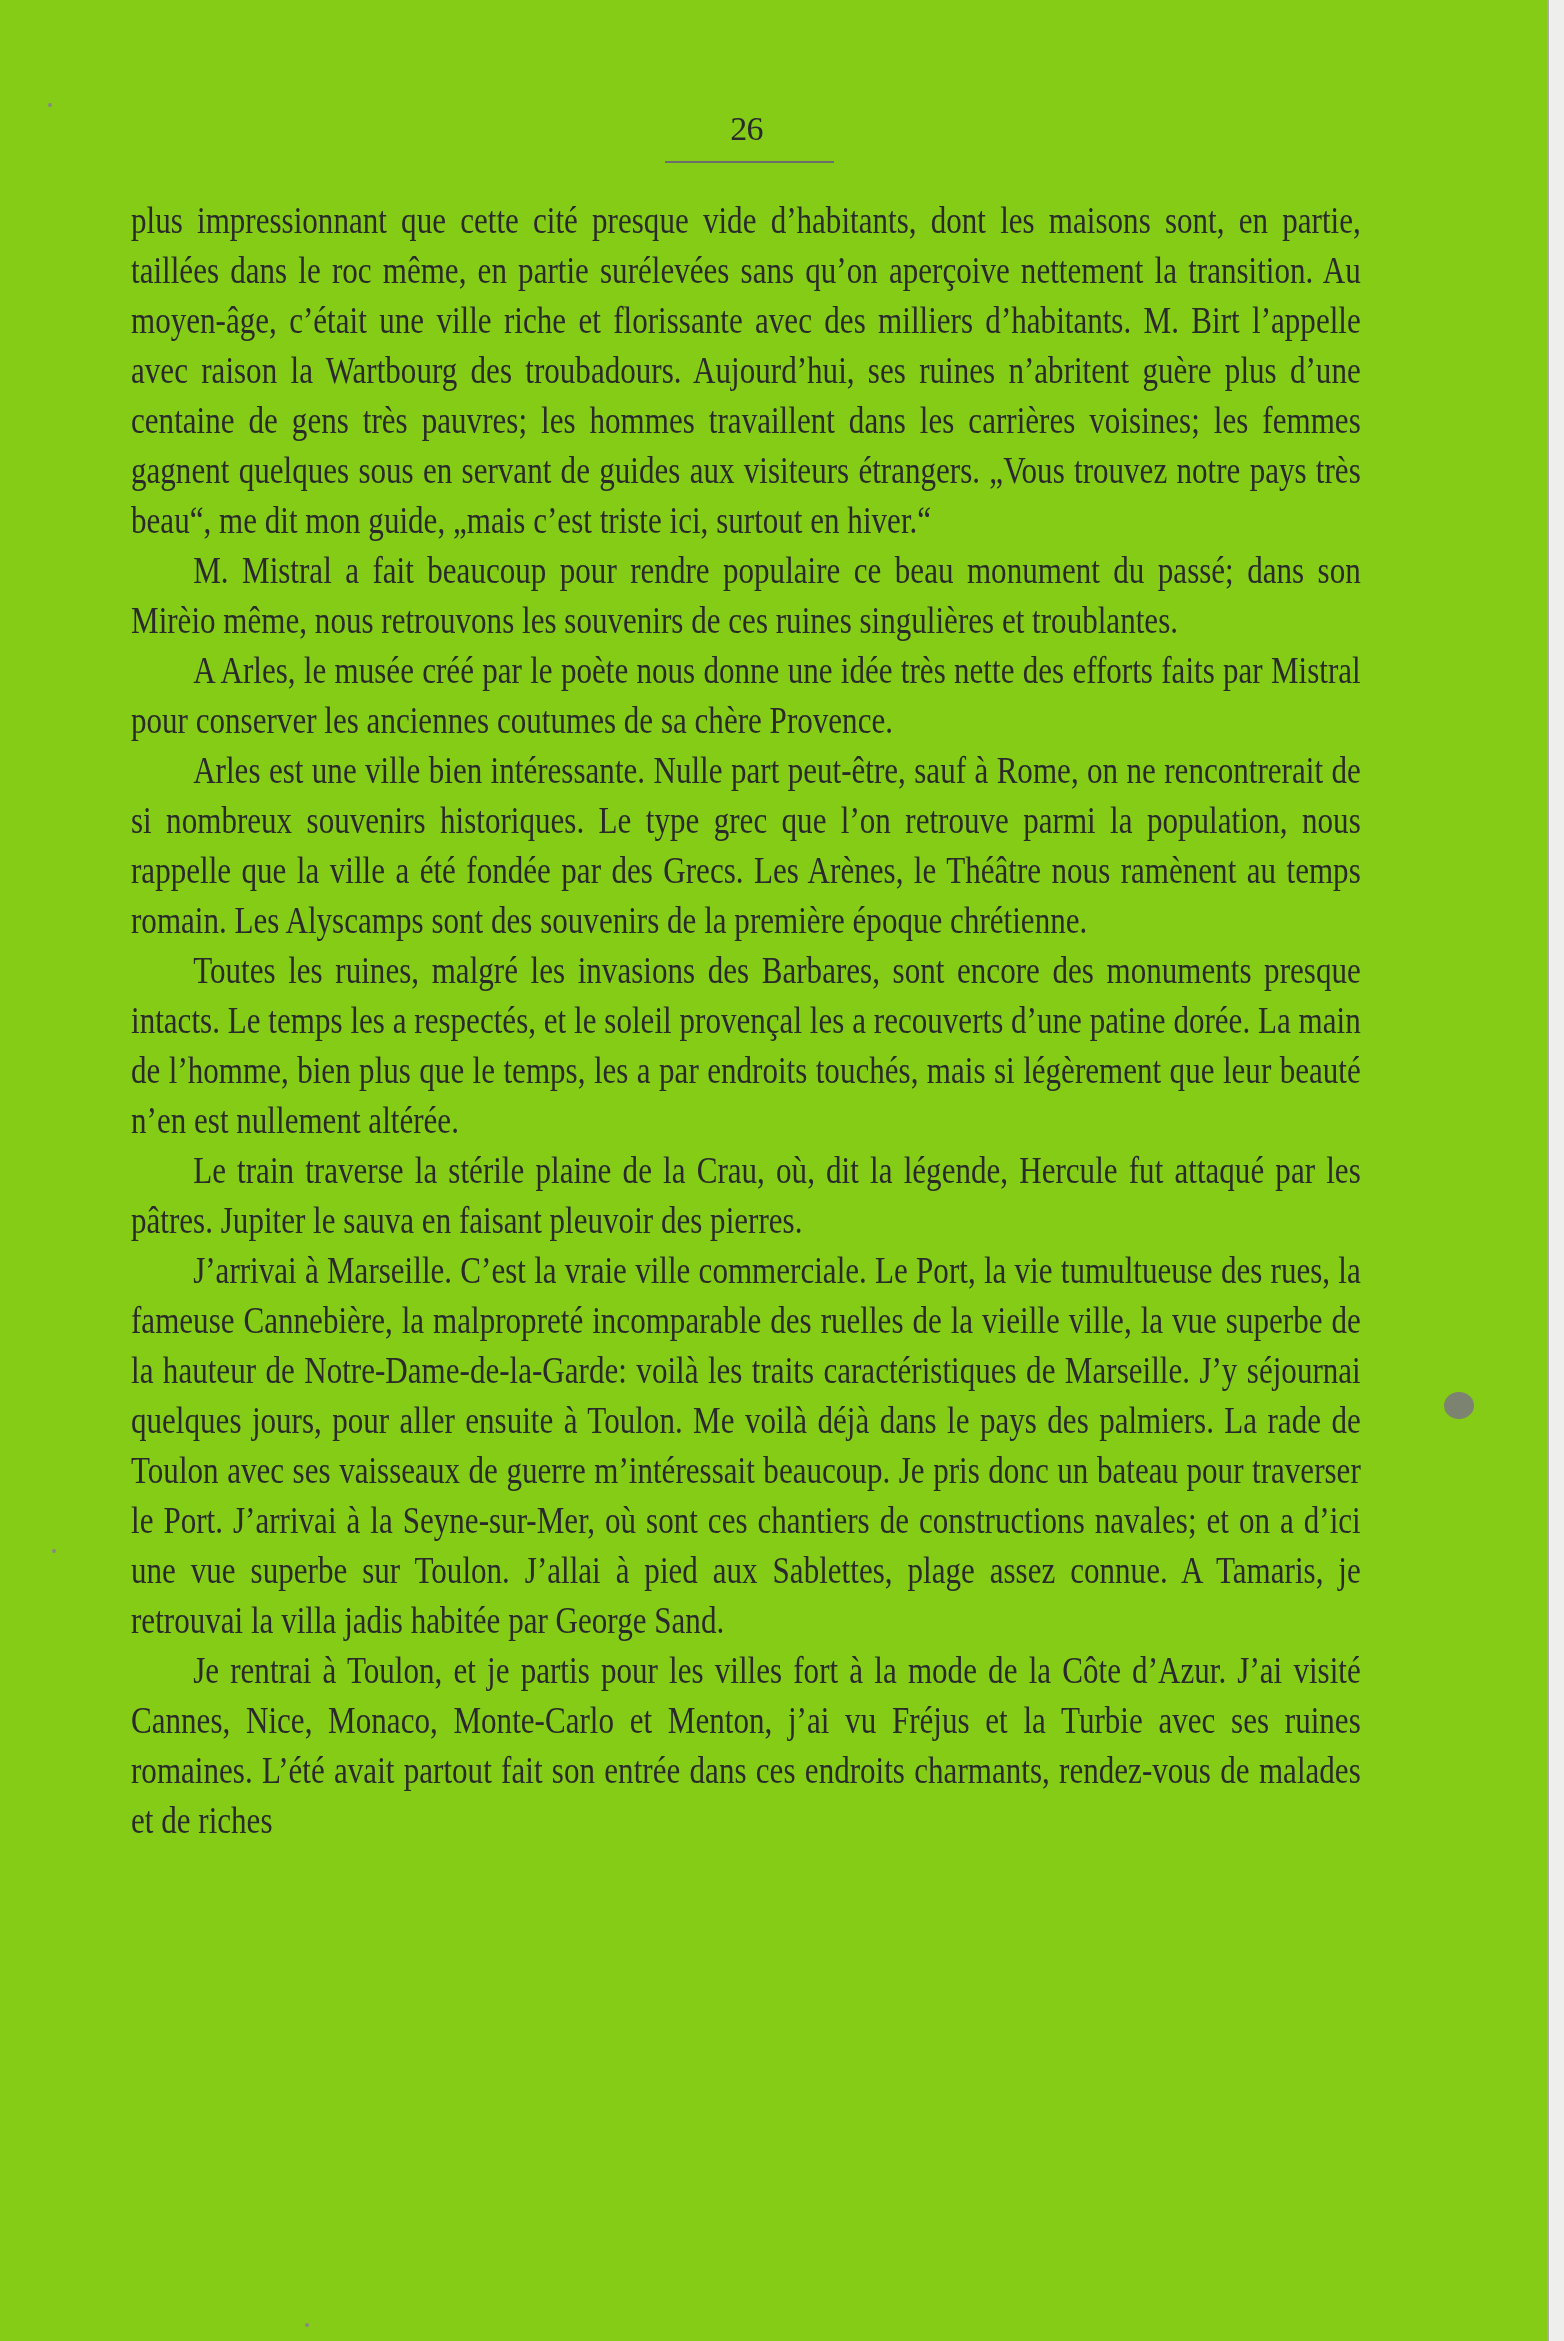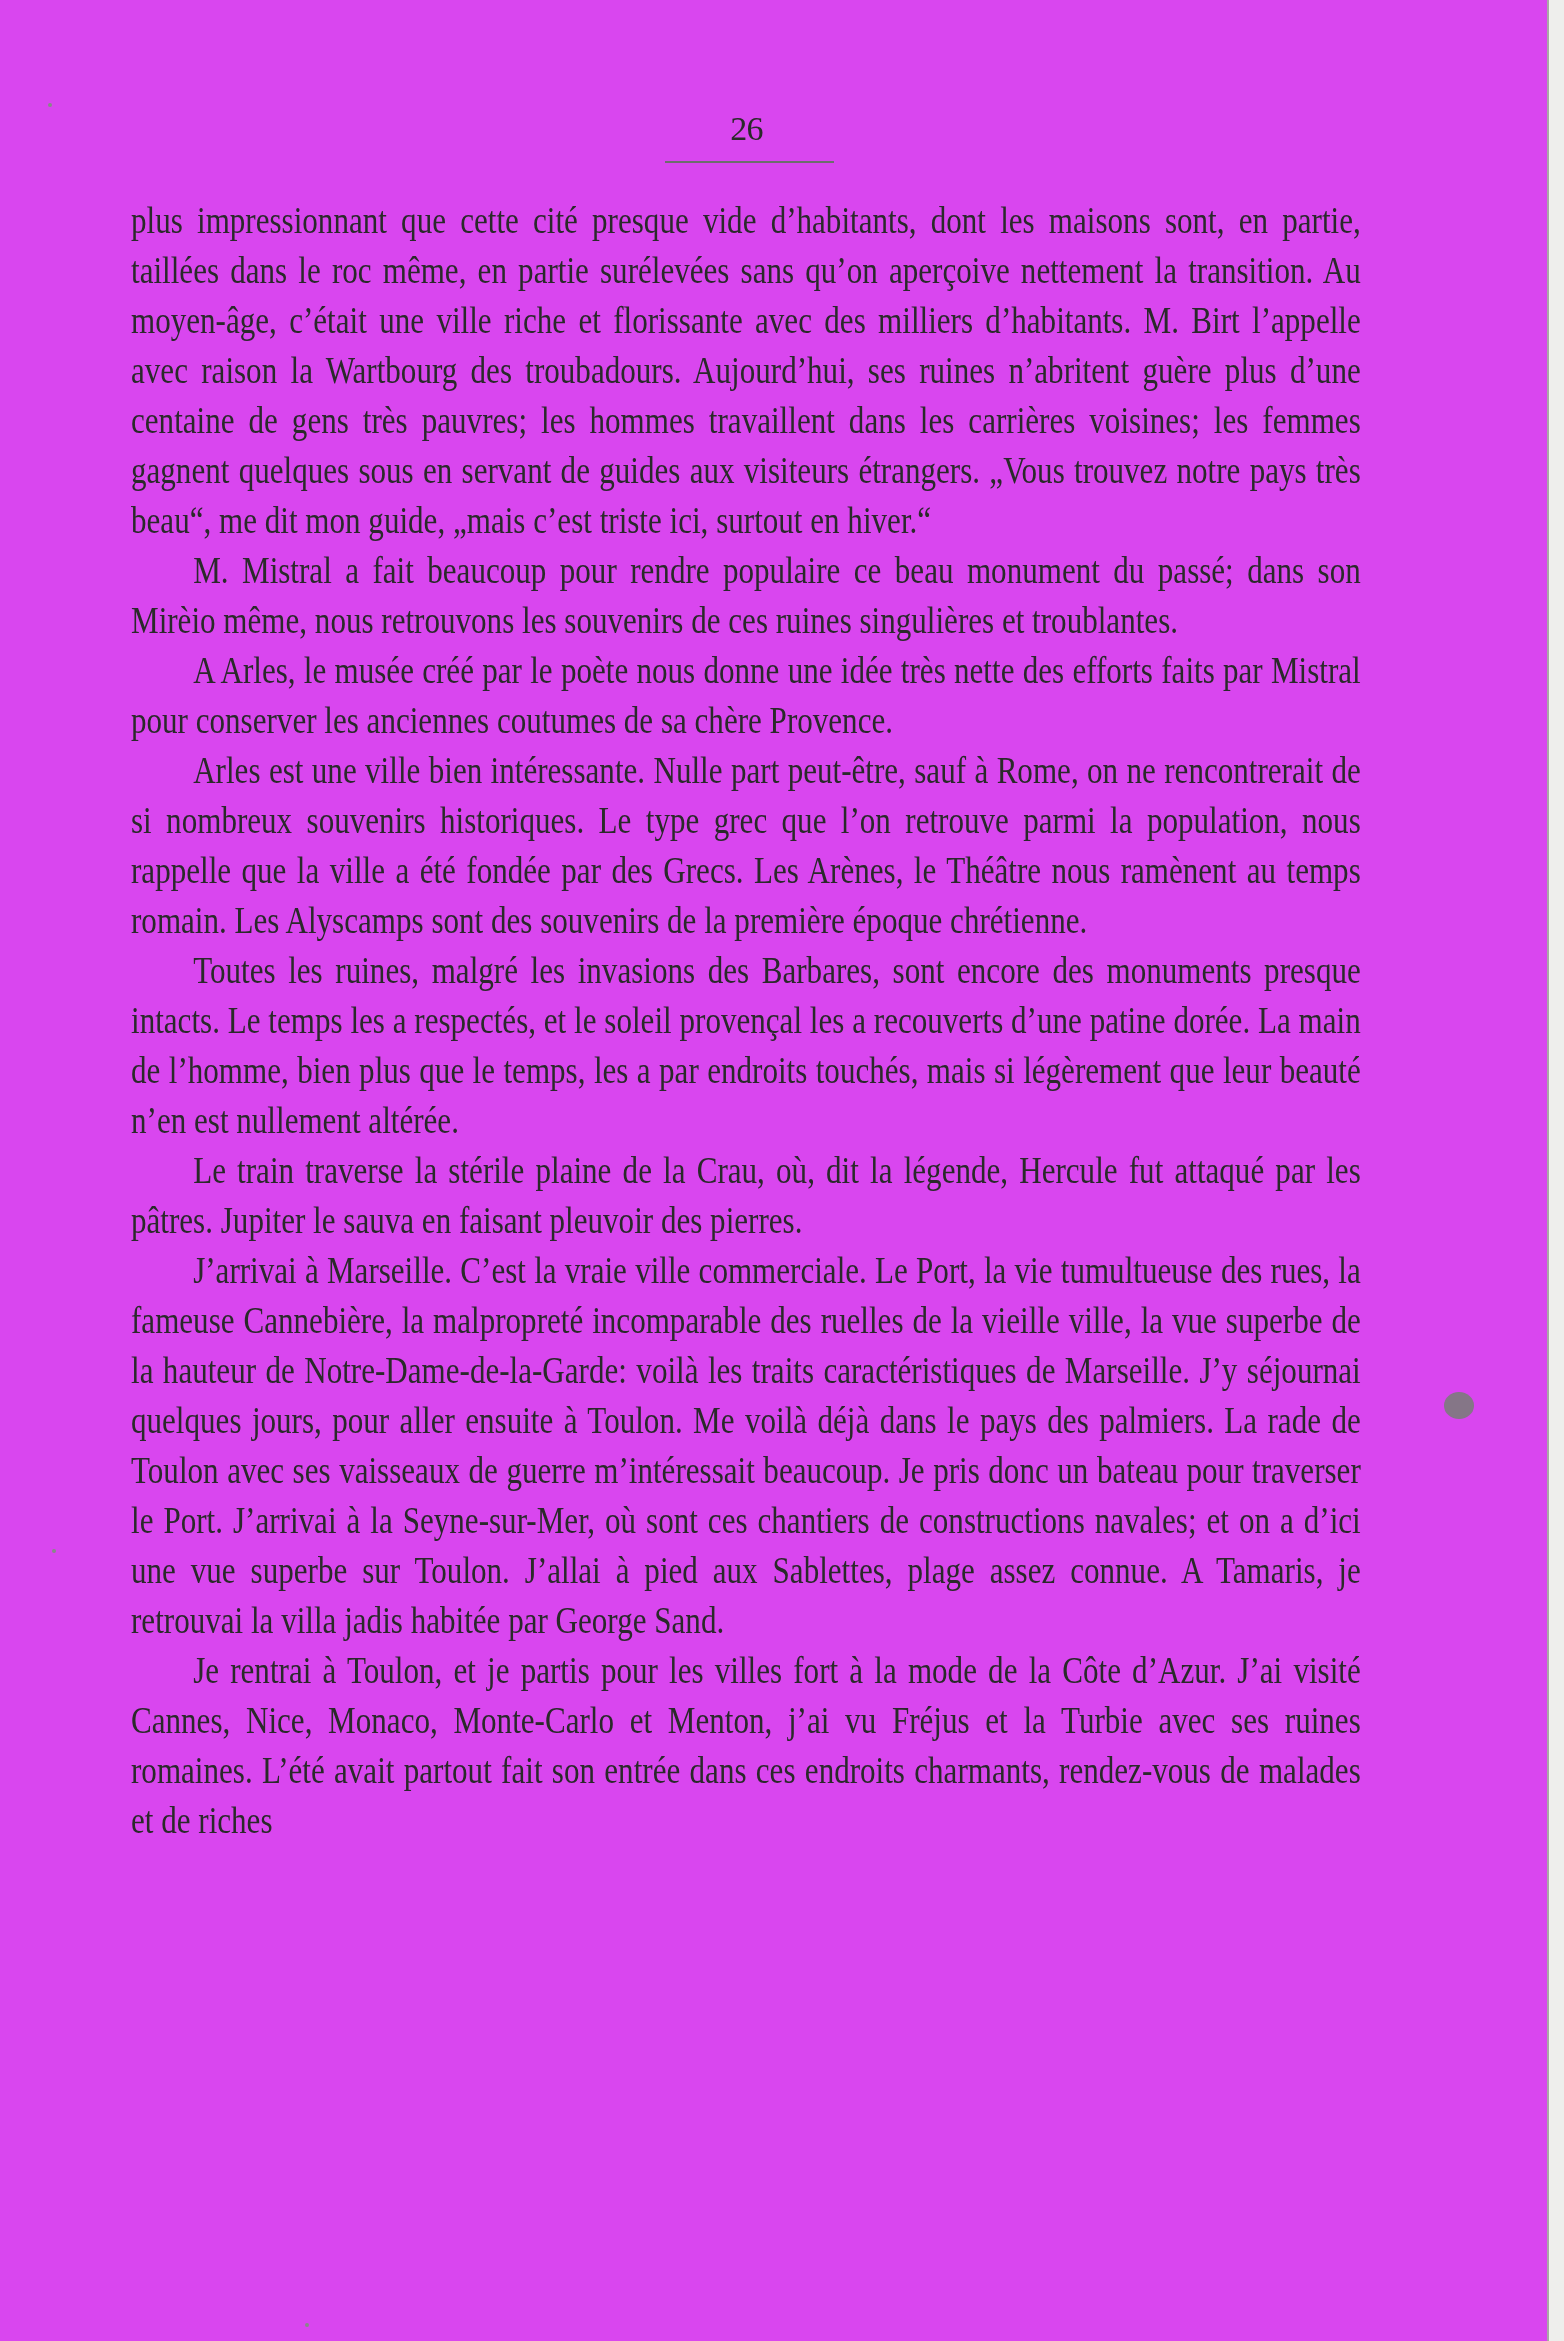--- a/index.html
+++ b/index.html
@@ -4,21 +4,21 @@
 <style>
   html, body { margin: 0; padding: 0; }
   body {
     width: 1564px; height: 2342px; position: relative; overflow: hidden;
     background: #f3f2ef;
     font-family: "Liberation Serif", "DejaVu Serif", serif;
     color: #2a2a2a;
   }
   .page {
     position: absolute; left: 0; top: 0; width: 1547px; height: 2342px;
-    background: #d946ef;
+    background: #84cc16;
   }
   .page-edge {
     position: absolute; left: 1547px; top: 0; width: 2.3px; height: 2342px;
     background: #a9a9a6;
   }
   .page-beyond {
     position: absolute; left: 1550px; top: 0; width: 15px; height: 2342px;
     background: #eeeeec;
   }
   .folio {

